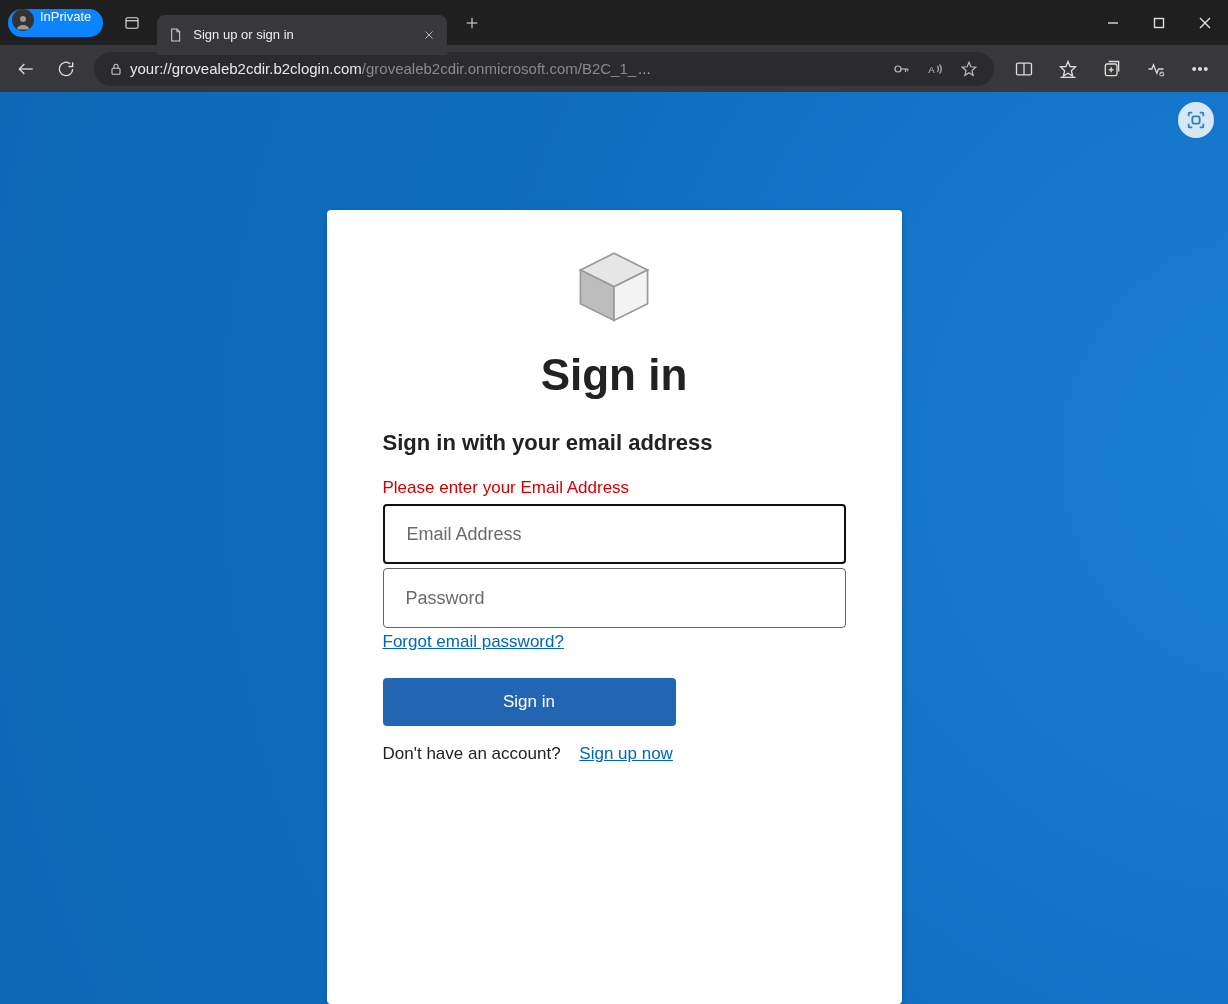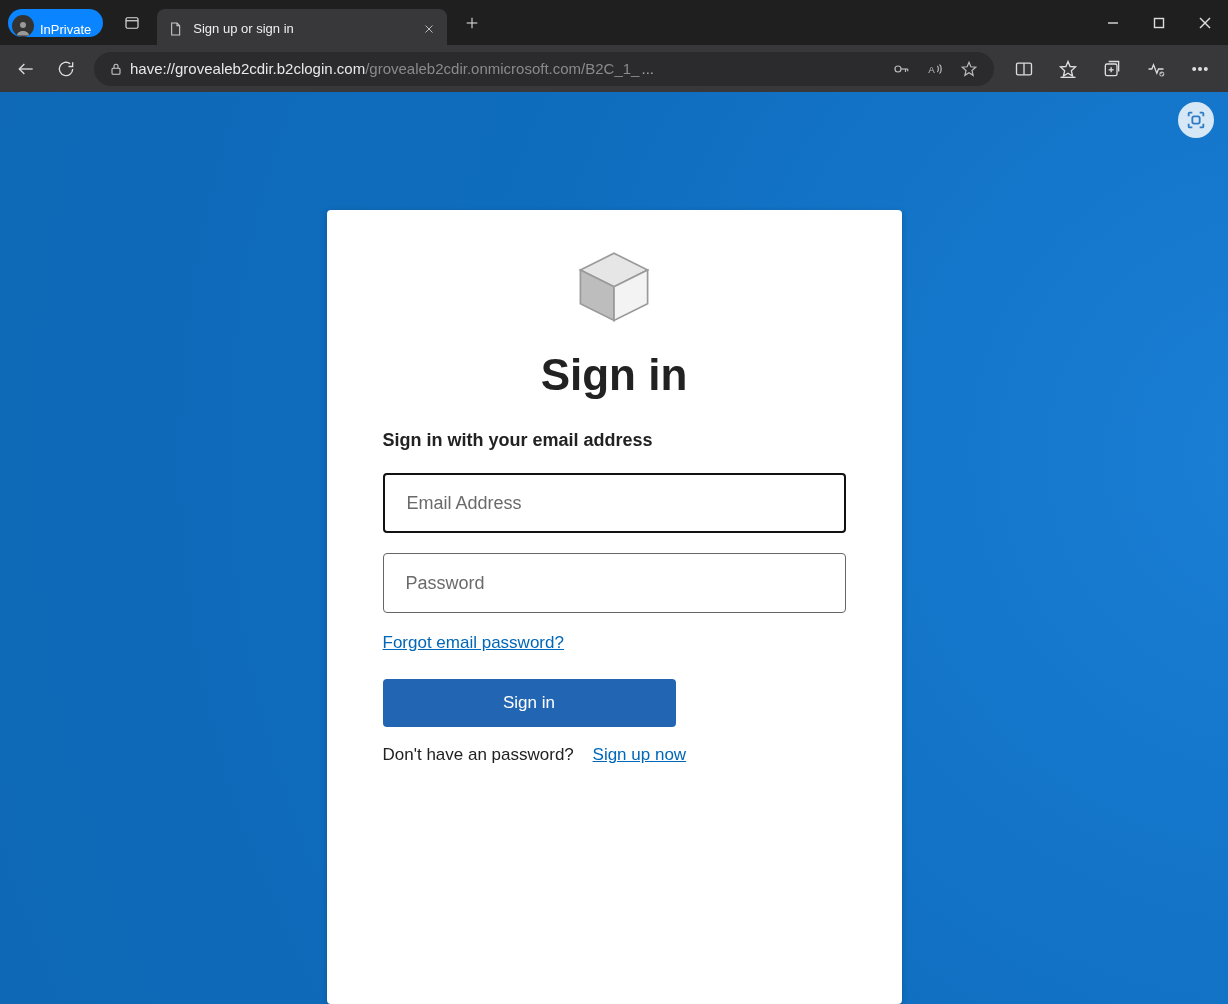--- a/index.html
+++ b/index.html
@@ -2,38 +2,38 @@
 <html><head>
 <meta charset="utf-8">
 <style>
   * { box-sizing: border-box; margin: 0; padding: 0; }
   html, body { width: 1228px; height: 1004px; overflow: hidden; font-family: "Segoe UI", Arial, sans-serif; }
   body { background: #1a1a1a; display: flex; flex-direction: column; }
 
   
   .titlebar { height: 45px; background: #1f1f1f; display: flex; align-items: center; color: #fff; }
   .inprivate-badge {
-    display: flex; align-items: flex-end; background: #0a84ff; color: #fff;
+    display: flex; align-items: flex-start; background: #0a84ff; color: #fff;
     height: 28px; border-radius: 14px; padding: 0 12px 0 4px; margin-left: 8px;
     font-size: 13px;
   }
   .inprivate-badge .avatar {
     width: 22px; height: 22px; border-radius: 50%; background: #333;
     margin-right: 6px; display: flex; align-items: flex-end; justify-content: center; overflow: hidden;
   }
   .inprivate-badge .avatar svg { width: 18px; height: 18px; fill: #999; }
   .tabspace-btn {
     width: 30px; height: 30px; margin-left: 14px; border-radius: 6px;
     display: flex; align-items: center; justify-content: center;
   }
   .tabspace-btn svg { width: 18px; height: 18px; stroke: #ddd; fill: none; stroke-width: 1.6; }
   .tab {
     display: flex; align-items: center; height: 40px; background: #38383b;
     border-radius: 8px 8px 0 0; margin-left: 10px; padding: 0 10px; width: 290px;
-    position: relative; top: 6px;
+    position: relative; top: 12px;
   }
   .tab .page-ico { width: 16px; height: 16px; margin-right: 10px; }
   .tab .page-ico svg { width: 16px; height: 16px; fill: none; stroke: #ccc; stroke-width: 1.6; }
   .tab .title { font-size: 13px; color: #eee; flex: 1; white-space: nowrap; overflow: hidden; }
   .tab .close { width: 16px; height: 16px; display: flex; align-items: center; justify-content: center; }
   .tab .close svg { width: 12px; height: 12px; stroke: #ccc; stroke-width: 1.8; }
   .newtab { width: 30px; height: 30px; margin-left: 10px; display: flex; align-items: center; justify-content: center; }
   .newtab svg { width: 16px; height: 16px; stroke: #ccc; stroke-width: 1.8; }
   .title-spacer { flex: 1; }
   .win-btns { display: flex; }
@@ -72,25 +72,25 @@
   .smartlens svg { width: 22px; height: 22px; stroke: #2f7cc4; fill: none; stroke-width: 2; }
 
   .card {
     margin-top: 118px; width: 575px; background: #fff; border-radius: 4px;
     padding: 38px 56px 70px 56px; box-shadow: 0 2px 6px rgba(0,0,0,0.2);
     color: #222;
   }
   .logo { display: flex; justify-content: center; margin-bottom: 26px; }
   .logo svg { width: 84px; height: 76px; }
   .card h1 { text-align: center; font-weight: 600; font-size: 44px; color: #222; margin-bottom: 30px; }
-  .subhead { font-size: 18px; font-weight: 600; color: #222; margin-bottom: 22px; }
+  .subhead { font-size: 22px; font-weight: 600; color: #222; margin-bottom: 22px; }
   .err { color: #d40000; font-size: 17px; margin-bottom: 6px; }
   .field {
     width: 100%; height: 60px; border: 1px solid #666; border-radius: 4px;
-    padding: 0 22px; font-size: 18px; color: #a21caf; outline: none; margin-bottom: 20px;
+    padding: 0 22px; font-size: 18px; color: #a21caf; outline: none; margin-bottom: 4px;
     font-family: inherit;
   }
   .field::placeholder { color: #6a6a6a; }
   .field.error { border: 2px solid #111; }
   .forgot { color: #0067b8; font-size: 17px; text-decoration: underline; display: inline-block; margin-bottom: 26px; }
   .signin-btn {
     width: 293px; height: 48px; background: #2266b3; color: #fff; border: none;
     border-radius: 4px; font-size: 17px; cursor: pointer; display: block; margin-bottom: 18px;
     font-family: inherit;
   }
@@ -178,21 +178,21 @@
   </div>
 
   <div class="addr">
     <span class="lock">
       <svg viewBox="0 0 24 24">
           <rect x="6" y="11" width="12" height="9" rx="1.5"></rect>
           <path d="M9 11V8a3 3 0 0 1 6 0v3"></path>
         </svg>
     </span>
     <span class="url">
-      <span class="host">have://grovealeb2cdir.b2clogin.com</span><span>/grovealeb2cdir.onmicrosoft.com/B2C_1_</span><span class="ellips">...</span>
+      <span class="host">your://grovealeb2cdir.b2clogin.com</span><span>/grovealeb2cdir.onmicrosoft.com/B2C_1_</span><span class="ellips">...</span>
     </span>
     <span class="abtn">
       <svg viewBox="0 0 24 24">
           <circle cx="8" cy="12" r="4"></circle>
           <line x1="12" y1="12" x2="21" y2="12"></line>
           <line x1="18" y1="12" x2="18" y2="16"></line>
           <line x1="21" y1="12" x2="21" y2="15"></line>
         </svg>
     </span>
     <span class="abtn">
@@ -264,27 +264,28 @@
       <svg viewBox="0 0 100 90">
         <polygon points="50 6 90 26 50 46 10 26" fill="#e6e6e6" stroke="#9a9a9a" stroke-width="2"></polygon>
         <polygon points="10 26 50 46 50 86 10 66" fill="#bdbdbd" stroke="#9a9a9a" stroke-width="2"></polygon>
         <polygon points="90 26 50 46 50 86 90 66" fill="#f3f3f3" stroke="#9a9a9a" stroke-width="2"></polygon>
       </svg>
     </div>
 
     <h1>Sign in</h1>
     <div class="subhead">Sign in with your email address</div>
 
+    <div class="err">Please enter your Email Address</div>
 
     <input type="text" class="field error" placeholder="Email Address" style="">
 
     <input type="password" class="field" placeholder="Password" style="">
 
     <a href="#" class="forgot">Forgot email password?</a>
 
     <button class="signin-btn">Sign in</button>
 
     <div class="signup-row">
-      <span>Don't have an password?</span>
+      <span>Don't have an account?</span>
       <a href="#">Sign up now</a>
     </div>
   </div>
 </div>
 
 </body></html>

